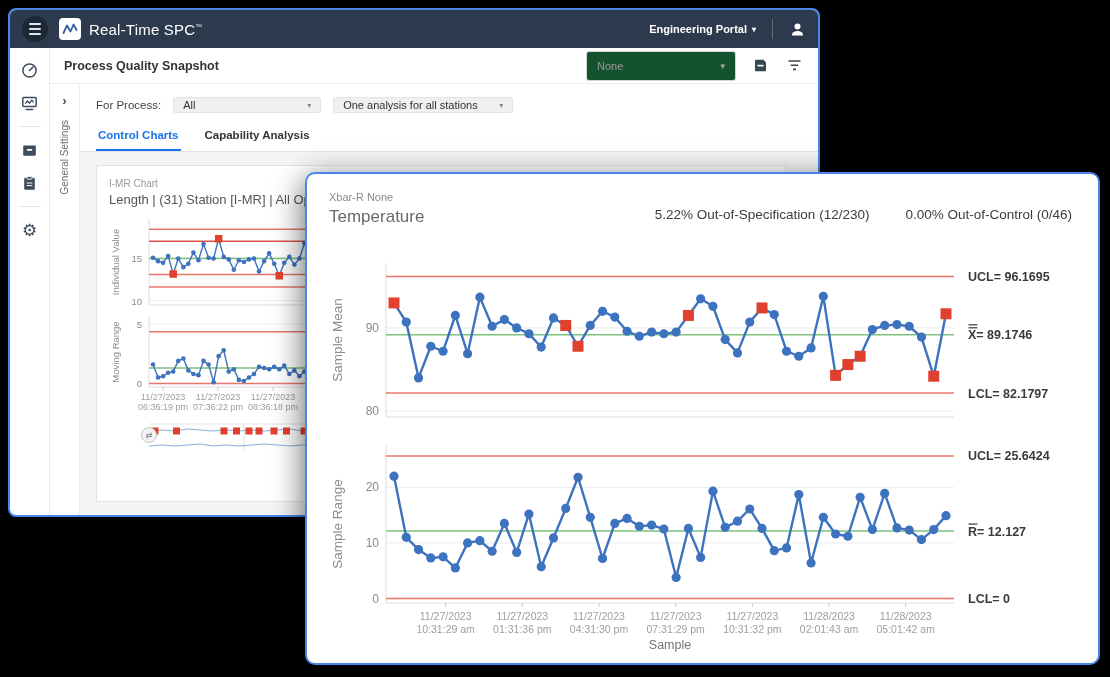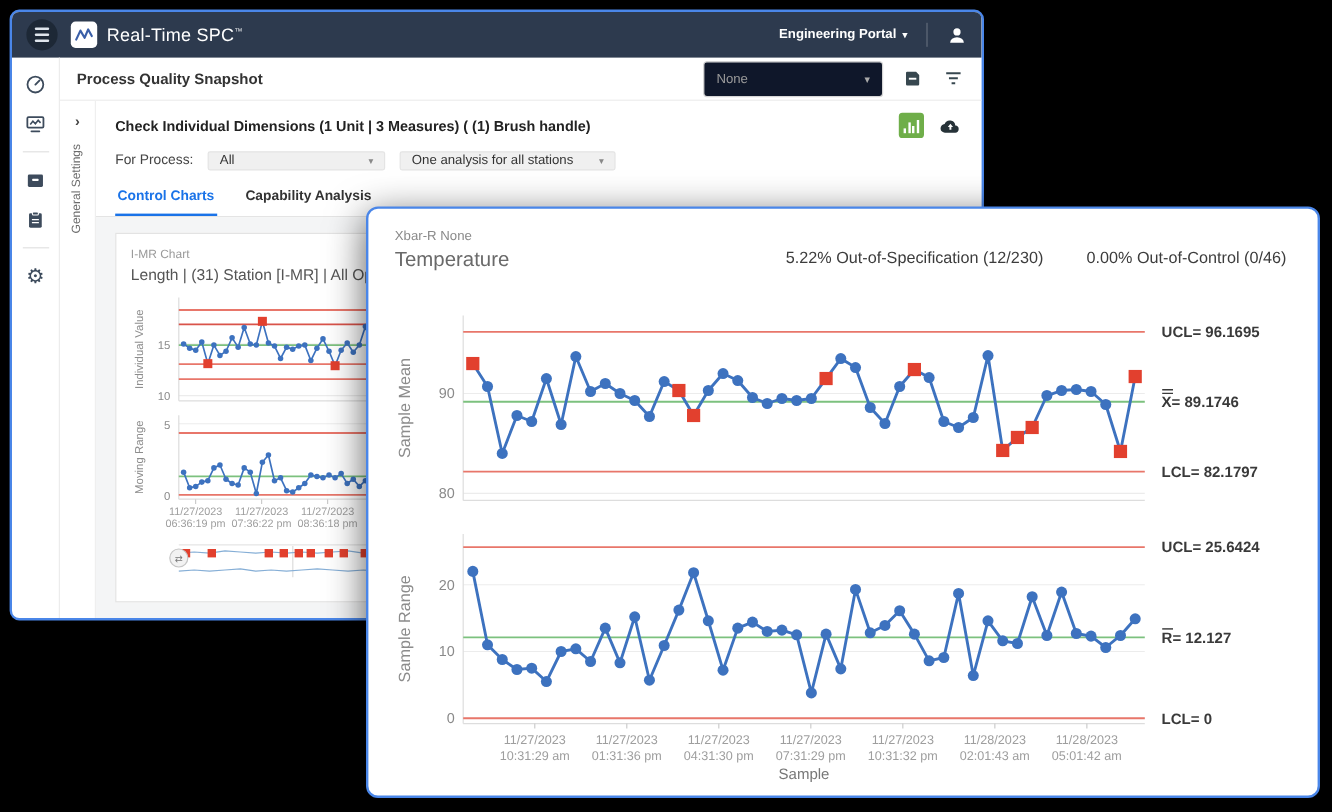--- a/index.html
+++ b/index.html
@@ -31,21 +31,21 @@
   .rail .ic { width:24px; height:24px; display:flex; align-items:center; justify-content:center;
     cursor:pointer; color:#3d4b5c; }
   .rail .dv { width:22px; height:1px; background:#e2e2e2; margin:2px 0; }
   .rp { flex:1; display:flex; flex-direction:column; min-width:0; }
   .tb { height:36px; border-bottom:1px solid #ededed; display:flex; align-items:center;
     padding:0 14px; flex-shrink:0; }
   .tb-title { font-size:12.5px; font-weight:bold; color:#333; }
   .tb-right { margin-left:auto; display:flex; align-items:center; gap:14px; }
   .sel { width:150px; height:30px; border:1px solid #d6d6d6; border-radius:3px;
     display:flex; align-items:center; padding:0 10px; font-size:11px; color:#9a9a9a;
-    cursor:pointer; background:#0f172a; }
+    cursor:pointer; background:#14532d; }
   .sel .caret { margin-left:auto; font-size:9px; color:#aaa; }
   .tbi { width:20px; height:20px; display:flex; align-items:center; justify-content:center;
     cursor:pointer; }
   .sw { flex:1; display:flex; min-height:0; }
   .gsr { width:30px; border-right:1px solid #efefef; display:flex; flex-direction:column;
     align-items:center; padding-top:10px; gap:12px; flex-shrink:0; }
   .gsr .chev { font-size:12px; color:#444; cursor:pointer; font-weight:bold; }
   .gsr .vt { writing-mode:vertical-rl; transform:rotate(180deg); font-size:10px; color:#6b6b6b; }
   .sm { flex:1; display:flex; flex-direction:column; min-width:0; padding-top:8px; }
   .sec-h { display:flex; align-items:center; padding:2px 16px 6px 16px; }
@@ -172,37 +172,20 @@
         </div>
       </div>
 
       <div class="sw">
         <div class="gsr">
           <span class="chev">›</span>
           <span class="vt">General Settings</span>
         </div>
 
         <div class="sm">
-          <div class="sec-h">
-            <span class="sec-title">Check Individual Dimensions (1 Unit | 3 Measures) ( (1) Brush handle)</span>
-            <div class="sec-actions">
-              <div class="green-btn">
-                <i style="height:4px"></i>
-                  <i style="height:9px"></i>
-                  <i style="height:6px"></i>
-                  <i style="height:11px"></i>
-              </div>
-              <div class="tbi">
-                <svg width="18" height="14" viewBox="0 0 18 14">
-                    <path d="M4.6,12.6 a3.6,3.6 0 0 1 -0.4,-7.2 a4.6,4.6 0 0 1 8.9,1.1 a3,3 0 0 1 -0.5,6.1 z" fill="#263238"></path>
-                    <path d="M9,5.2 l2.2,2.6 h-1.4 v2.4 h-1.6 v-2.4 h-1.4 z" fill="#fff"></path>
-                  </svg>
-              </div>
-            </div>
-          </div>
 
           <div class="mrow">
             <span class="mlabel">For Process:</span>
             <div class="gsel" style="width:148px;">
               <span>All</span>
               <span class="caret">▾</span>
             </div>
             <div class="gsel" style="width:180px;">
               <span>One analysis for all stations</span>
               <span class="caret">▾</span>

